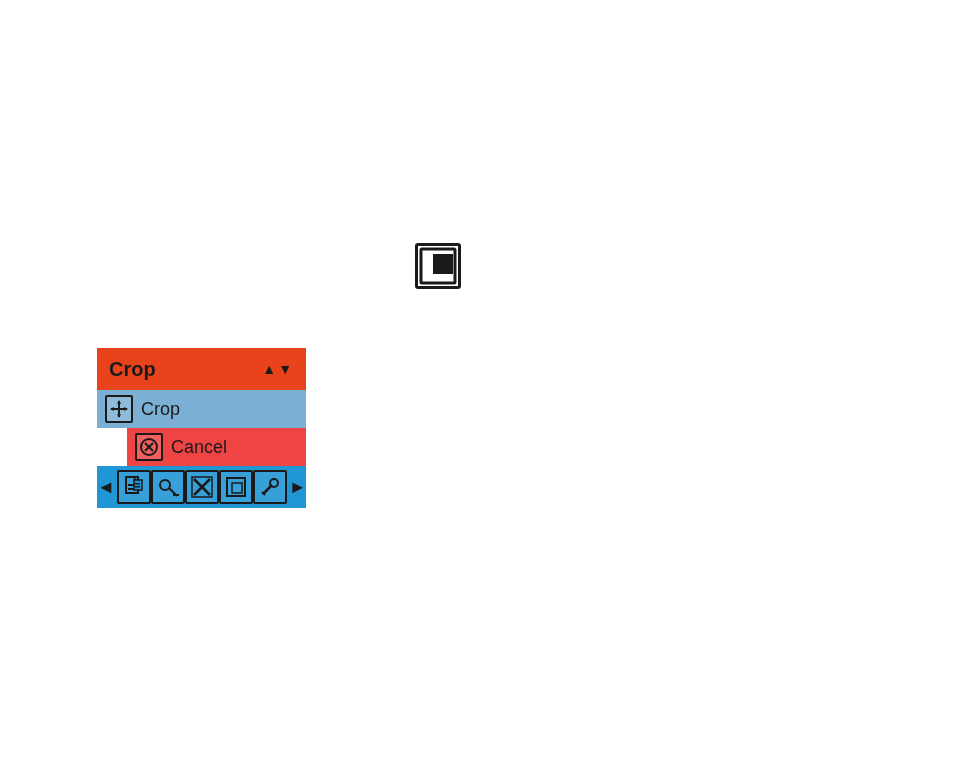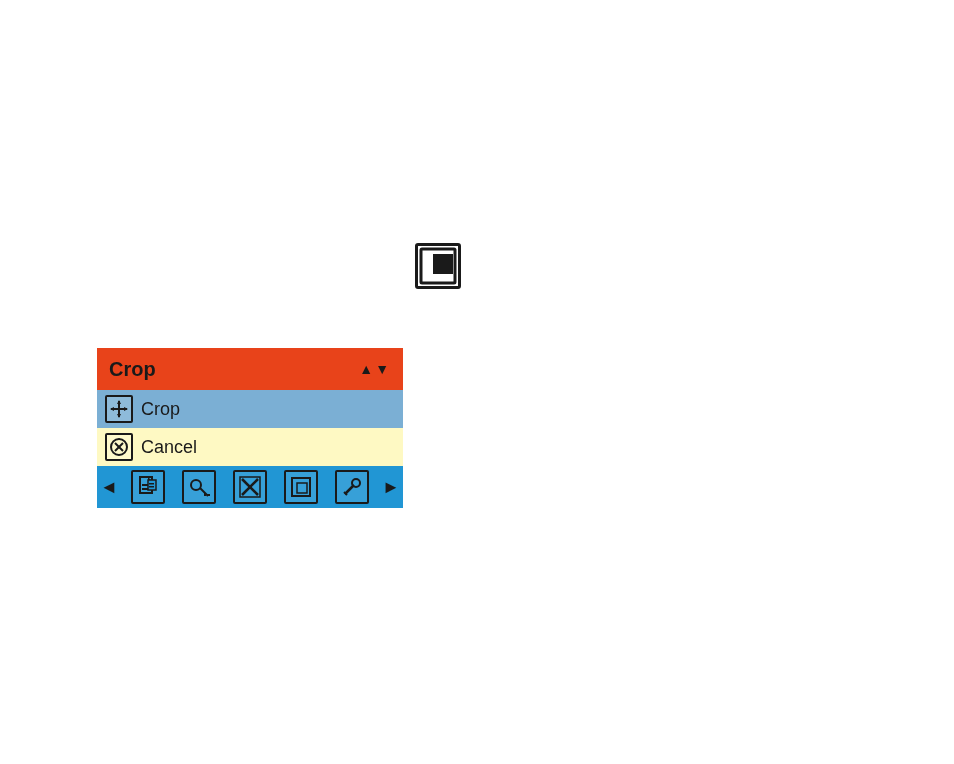--- a/index.html
+++ b/index.html
@@ -31,21 +31,21 @@
       display: flex;
       align-items: center;
       justify-content: center;
     }
 
     
     .dropdown-panel {
       position: absolute;
       top: 348px;
       left: 97px;
-      width: 306px;
+      width: 209px;
     }
 
     
     .dropdown-header {
       background: #e8431a;
       display: flex;
       align-items: center;
       justify-content: space-between;
       padding: 8px 12px;
       height: 42px;
@@ -70,21 +70,22 @@
       padding: 6px 8px;
       height: 38px;
       cursor: pointer;
     }
 
     .menu-item-crop {
       background: #7bafd4;
     }
 
     .menu-item-cancel {
-      background: #fef9c3;
+      background: #ef4444;
+      margin-left: 30px;
     }
 
     .menu-item-icon {
       width: 28px;
       height: 28px;
       border: 2px solid #1a1a1a;
       border-radius: 2px;
       display: flex;
       align-items: center;
       justify-content: center;

